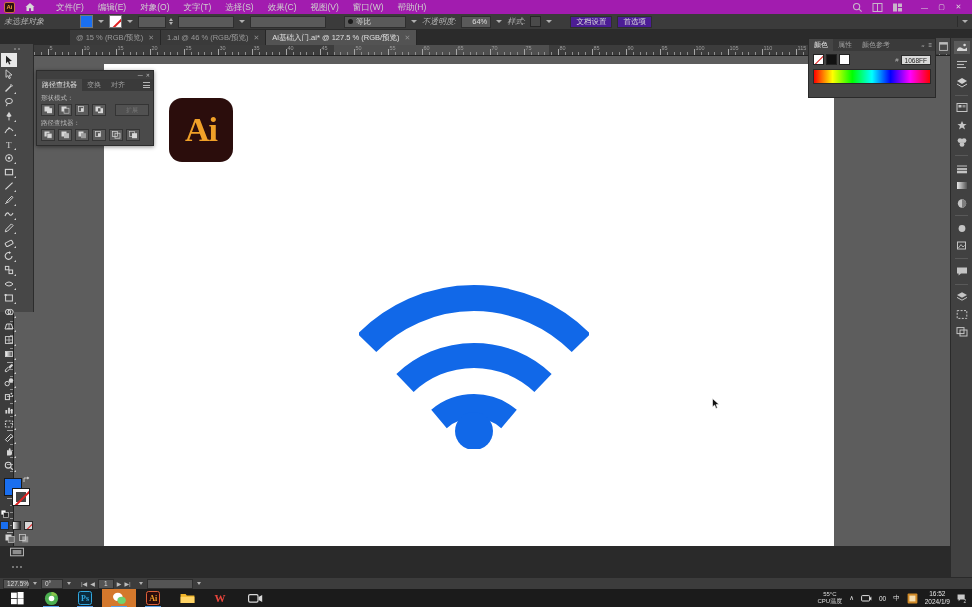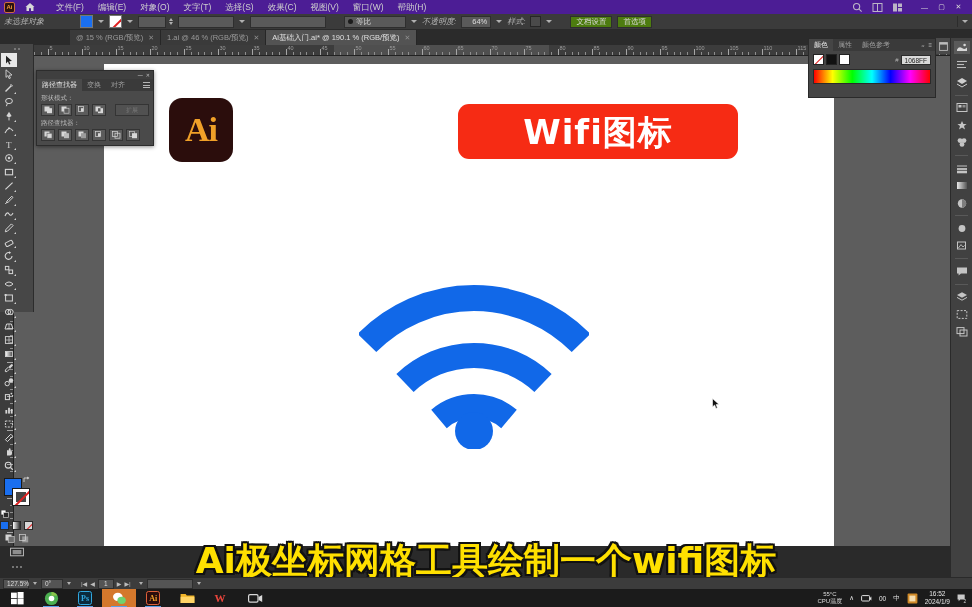--- a/index.html
+++ b/index.html
@@ -7,21 +7,21 @@
   body {
     font-family: "Liberation Sans", "DejaVu Sans", sans-serif;
     background:#1c1c1c; color:#c8c8c8; font-size:9px;
     -webkit-font-smoothing:none;
   }
   .app { position:relative; width:972px; height:607px; }
 
   
   .menubar {
     position:absolute; left:0; top:0; width:972px; height:14px;
-    background:#4c1d95; display:flex; align-items:center;
+    background:#a21caf; display:flex; align-items:center;
   }
   .ai-appicon {
     width:11px; height:11px; margin-left:4px; border-radius:2px;
     background:#2a1210; border:1px solid #d06a42;
     display:flex; align-items:center; justify-content:center;
     font-size:6px; color:#f59b3c; font-weight:bold; line-height:1;
   }
   .home-icon { margin-left:9px; width:12px; height:12px; position:relative; }
   .home-icon svg { display:block; }
   .menu-items { display:flex; margin-left:18px; gap:10px; }
@@ -70,21 +70,21 @@
   .cb-wide { width:76px; }
   .cb-mid { width:56px; }
   .cb-sm { width:28px; justify-content:flex-end; }
   .cb-stepper { display:flex; flex-direction:column; gap:1px; margin-left:-2px; }
   .cb-stepper i {
     width:0;height:0;border-left:2.5px solid transparent;border-right:2.5px solid transparent;
   }
   .cb-stepper i.up { border-bottom:3px solid #b0b0b0; }
   .cb-stepper i.dn { border-top:3px solid #b0b0b0; }
   .cb-btn {
-    height:12px; background:#4d7c0f; border:1px solid #2e2e2e;
+    height:12px; background:#4c1d95; border:1px solid #2e2e2e;
     display:flex;align-items:center;justify-content:center;
     padding:0 5px; font-size:7.5px; color:#dcdcdc; white-space:nowrap;
   }
   .cb-sep { width:1px; height:11px; background:#2c2c2c; }
   .cb-dot { width:5px;height:5px;border-radius:50%;background:#1b1b1b; }
   .cb-colorchip { width:11px;height:11px;background:#4a4a4a;border:1px solid #262626; }
 
   
   .tabbar {
     position:absolute; left:0; top:30px; width:972px; height:15px;
@@ -494,21 +494,21 @@
     <div class="tab-spacer"></div>
     <div class="tab">
       <span>@ 15 % (RGB/预览)</span>
       <span class="x">✕</span>
     </div>
     <div class="tab">
       <span>1.ai @ 46 % (RGB/预览)</span>
       <span class="x">✕</span>
     </div>
     <div class="tab active">
-      <span>Ai基础入门.ai* @ 190.1 % (RGB/预览)</span>
+      <span>Ai基础入门.ai* @ 127.5 % (RGB/预览)</span>
       <span class="x">✕</span>
     </div>
   </div>
 
   <div class="ruler-corner"></div>
   <div class="ruler-h" id="rulerH">
     <div class="rhighlight" style="left:320px;width:215px;"></div>
   <div class="rtick h maj" style="left: 0px;"></div>
       <div class="rnum" style="left: 1.5px; top: 0px;">0</div>
       <div class="rtick h" style="left: 6.8px;"></div>
@@ -761,23 +761,20 @@
     </div>
 
   <div class="docarea">
     <div class="artboard">
 
       <div class="ai-badge">
         <span>Ai</span>
       </div>
 
 
-      <div class="wifi-pill">
-        <span>Wifi图标</span>
-      </div>
 
       <div class="wifi-art">
         <svg width="230" height="180" viewBox="0 0 230 180">
           <g fill="none" stroke="#1168e8" stroke-linecap="butt">
             <path d="M8 74 A 150 150 0 0 1 222 74" stroke-width="26"></path>
             <path d="M46 114 A 100 100 0 0 1 184 114" stroke-width="25"></path>
             <path d="M80 150 A 54 54 0 0 1 150 150" stroke-width="24"></path>
           </g>
           <circle cx="115" cy="162" r="19" fill="#1168e8"></circle>
         </svg>
@@ -1268,23 +1265,20 @@
     </div>
     <div class="rail-icon">
       <svg width="12" height="11" viewBox="0 0 12 11">
           <rect x="1" y="1.6" width="7" height="6" fill="none" stroke="#c4c4c4" stroke-width="1"></rect>
           <rect x="4" y="4" width="7" height="6" fill="none" stroke="#c4c4c4" stroke-width="1"></rect>
         </svg>
     </div>
   </div>
 
   <div class="caption-bg"></div>
-  <div class="caption">
-    <span>Ai极坐标网格工具绘制一个wifi图标</span>
-  </div>
 
   <div class="statusbar">
     <div class="sb-field" style="width:26px">127.5%</div>
     <div class="sb-arrow"></div>
     <div class="sb-field" style="width:22px">0°</div>
     <div class="sb-arrow"></div>
     <div class="sb-nav">
       <i>|◀</i>
       <i>◀</i>
       <div class="sb-pg">1</div>

